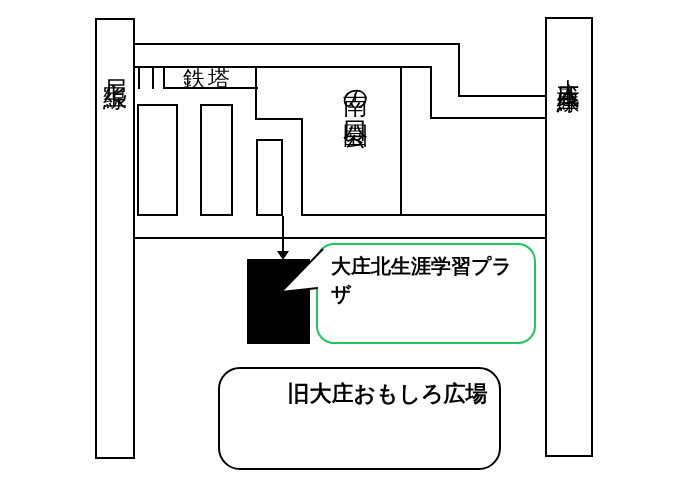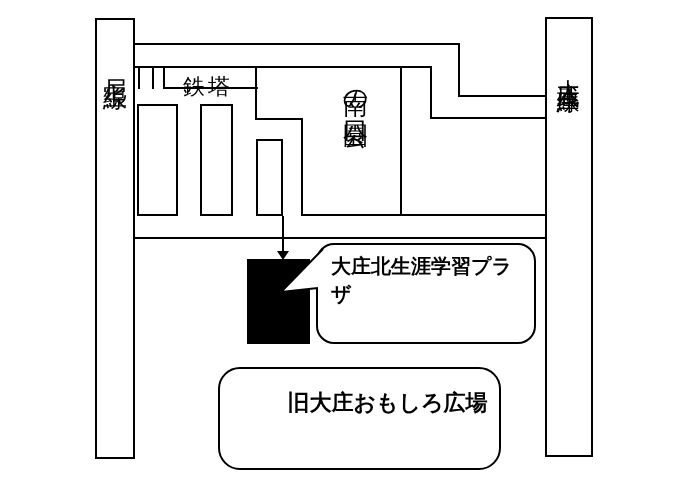--- a/index.html
+++ b/index.html
@@ -8,32 +8,32 @@
     font-family:"Liberation Sans","DejaVu Sans",sans-serif;color:#000;
   }
   .hl{position:absolute;height:2px;background:#000;}
   .vl{position:absolute;width:2px;background:#000;}
   .box{position:absolute;box-sizing:border-box;border:2px solid #000;background:#fff;}
   .road-label-wrap{position:absolute;left:0;right:0;top:0;bottom:0;display:flex;justify-content:center;}
   .vtext{writing-mode:vertical-rl;text-orientation:upright;white-space:nowrap;}
   .lbl-niho{font-size:24px;letter-spacing:4px;padding-top:40px;}
   .lbl-muko{font-size:23px;letter-spacing:3px;padding-top:42px;}
   .lbl-park{position:absolute;left:340px;top:72px;font-size:25px;letter-spacing:1px;}
-  .lbl-tower{position:absolute;left:183px;top:64px;font-size:22px;letter-spacing:3px;margin-top:8px;}
+  .lbl-tower{position:absolute;left:183px;top:64px;font-size:22px;letter-spacing:3px;}
   #building{position:absolute;left:247px;top:259px;width:63px;height:85px;background:#000;z-index:2;}
   #arrow-shaft{position:absolute;left:282px;top:216px;width:2px;height:36px;background:#000;z-index:2;}
   #arrow-head{position:absolute;left:277px;top:251px;width:0;height:0;z-index:2;
     border-left:6px solid transparent;border-right:6px solid transparent;border-top:9px solid #000;}
   #bubble{position:absolute;left:316px;top:243px;width:220px;height:101px;box-sizing:border-box;
-    border:2px solid #000000;border-radius:18px;background:#fff;z-index:3;
+    border:2px solid #22c55e;border-radius:18px;background:#fff;z-index:3;
     padding:7px 4px 11px 13px;font-weight:bold;font-size:20px;line-height:28px;}
   #tail-svg{position:absolute;left:0;top:0;width:690px;height:487px;z-index:4;pointer-events:none;}
   #former-plaza{position:absolute;left:218px;top:367px;width:283px;height:103px;box-sizing:border-box;
     border:2px solid #000;border-radius:22px;background:#fff;}
-  #former-plaza .plaza-text{margin-top:19px;padding-left:56px;text-align:center;
+  #former-plaza .plaza-text{margin-top:10px;padding-left:56px;text-align:center;
     font-weight:bold;font-size:22px;}
 </style>
 </head>
 <body>
 
 <div id="map-canvas">
 
   <div class="box" style="left:95px;top:18px;width:40px;height:441px;">
     <div class="road-label-wrap">
       <span class="vtext lbl-niho">尼宝線</span>

